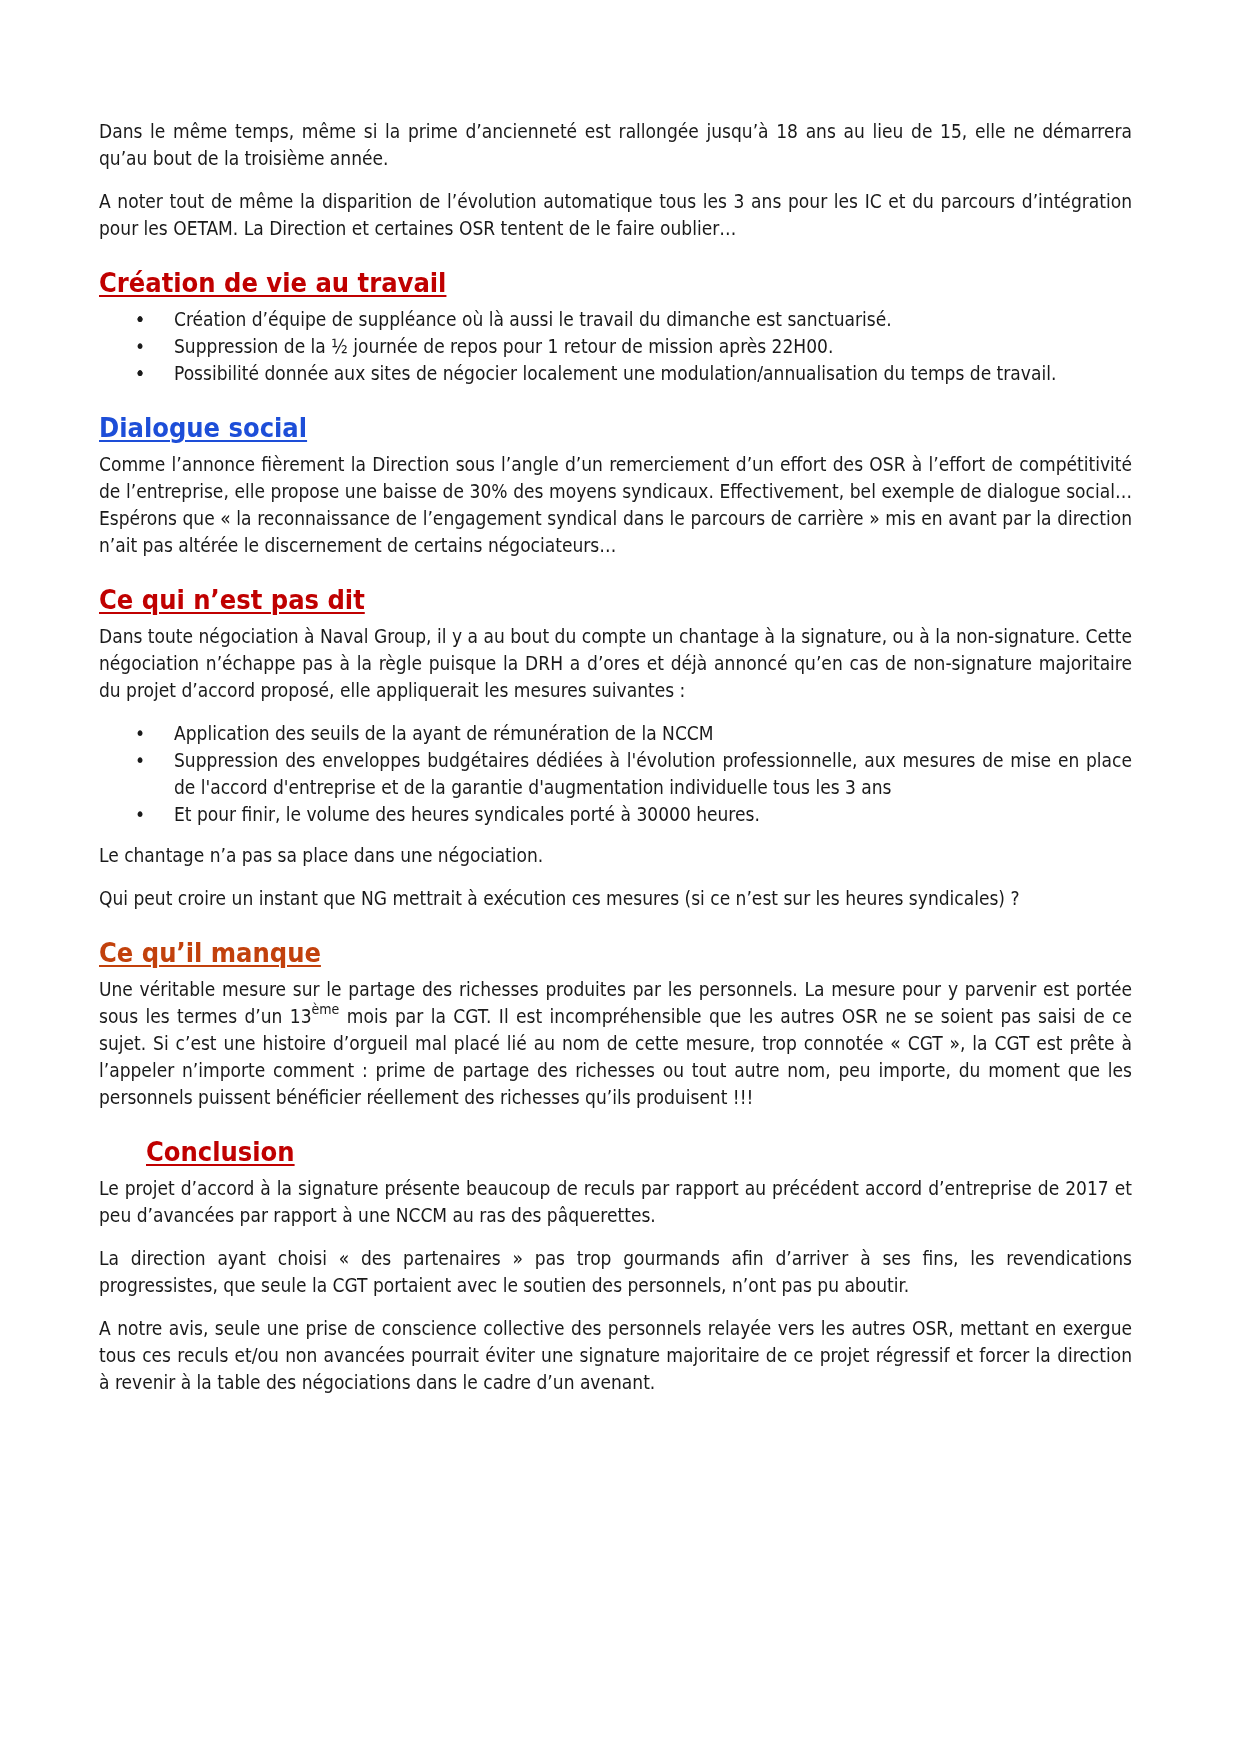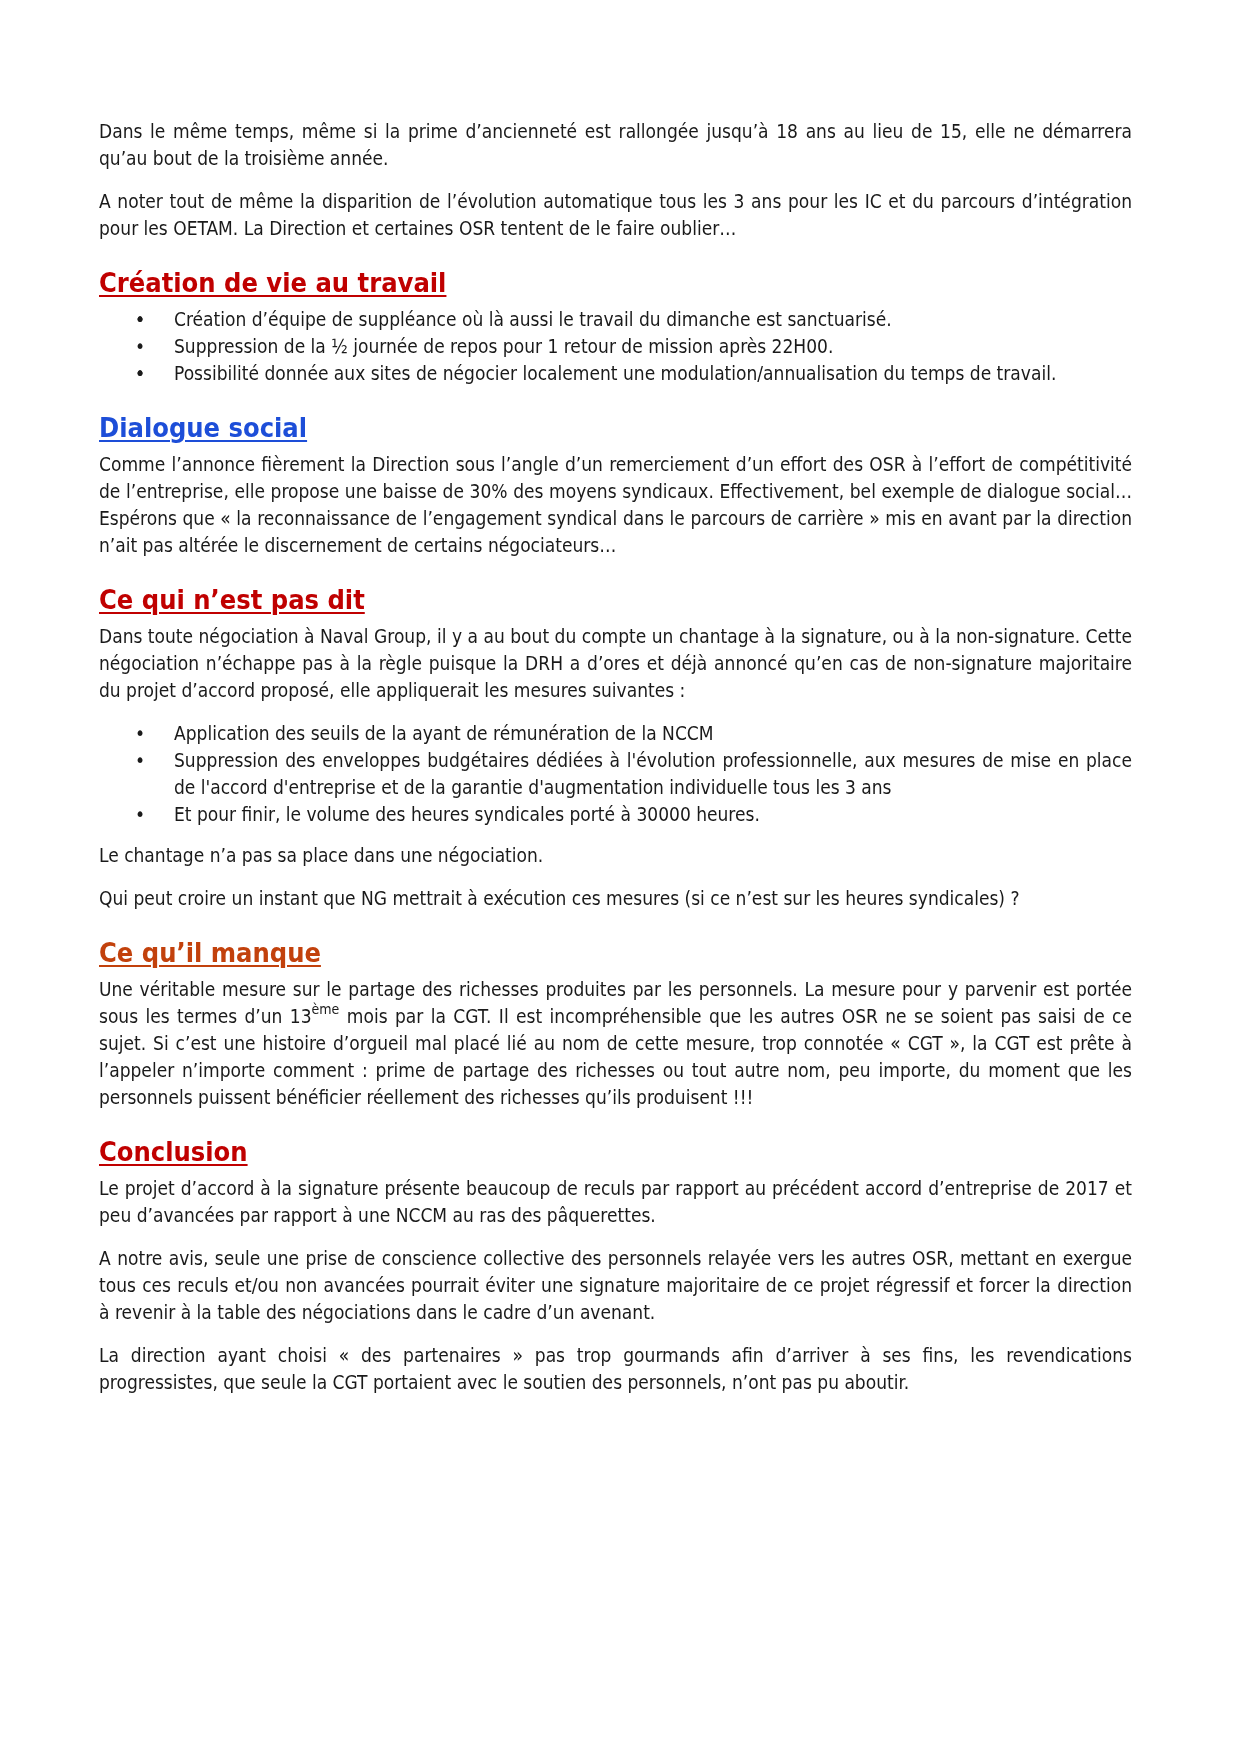--- a/index.html
+++ b/index.html
@@ -48,18 +48,18 @@
     <li><span class="bullet">•</span><span>Application des seuils de la ayant de rémunération de la NCCM</span></li>
     <li><span class="bullet">•</span><span>Suppression des enveloppes budgétaires dédiées à l'évolution professionnelle, aux mesures de mise en place de l'accord d'entreprise et de la garantie d'augmentation individuelle tous les 3 ans</span></li>
     <li><span class="bullet">•</span><span>Et pour finir, le volume des heures syndicales porté à 30000 heures.</span></li>
   </ul>
   <p>Le chantage n’a pas sa place dans une négociation.</p>
   <p>Qui peut croire un instant que NG mettrait à exécution ces mesures (si ce n’est sur les heures syndicales) ?</p>
 
   <h2 style="color: #c2410c;">Ce qu’il manque</h2>
   <p><span>Une véritable mesure sur le partage des richesses produites par les personnels. La mesure pour y parvenir est portée sous les termes d’un 13</span><sup>ème</sup><span> mois par la CGT. Il est incompréhensible que les autres OSR ne se soient pas saisi de ce sujet. Si c’est une histoire d’orgueil mal placé lié au nom de cette mesure, trop connotée « CGT », la CGT est prête à l’appeler n’importe comment : prime de partage des richesses ou tout autre nom, peu importe, du moment que les personnels puissent bénéficier réellement des richesses qu’ils produisent !!!</span></p>
 
-  <h2 style="color: rgb(192, 0, 0);">Conclusion</h2>
+  <h2 style="color: rgb(192, 0, 0); margin-left: 47px;">Conclusion</h2>
   <p>Le projet d’accord à la signature présente beaucoup de reculs par rapport au précédent accord d’entreprise de 2017 et peu d’avancées par rapport à une NCCM au ras des pâquerettes.</p>
+  <p>La direction ayant choisi « des partenaires » pas trop gourmands afin d’arriver à ses fins, les revendications progressistes, que seule la CGT portaient avec le soutien des personnels, n’ont pas pu aboutir.</p>
   <p>A notre avis, seule une prise de conscience collective des personnels relayée vers les autres OSR, mettant en exergue tous ces reculs et/ou non avancées pourrait éviter une signature majoritaire de ce projet régressif et forcer la direction à revenir à la table des négociations dans le cadre d’un avenant.</p>
-  <p>La direction ayant choisi « des partenaires » pas trop gourmands afin d’arriver à ses fins, les revendications progressistes, que seule la CGT portaient avec le soutien des personnels, n’ont pas pu aboutir.</p>
 
 </div>
 
 </body></html>

